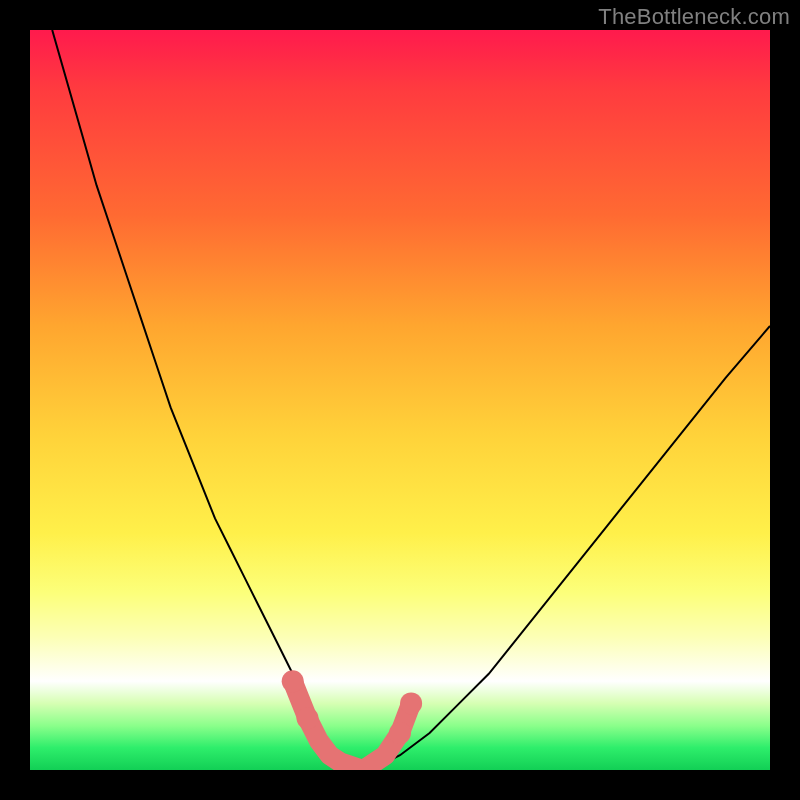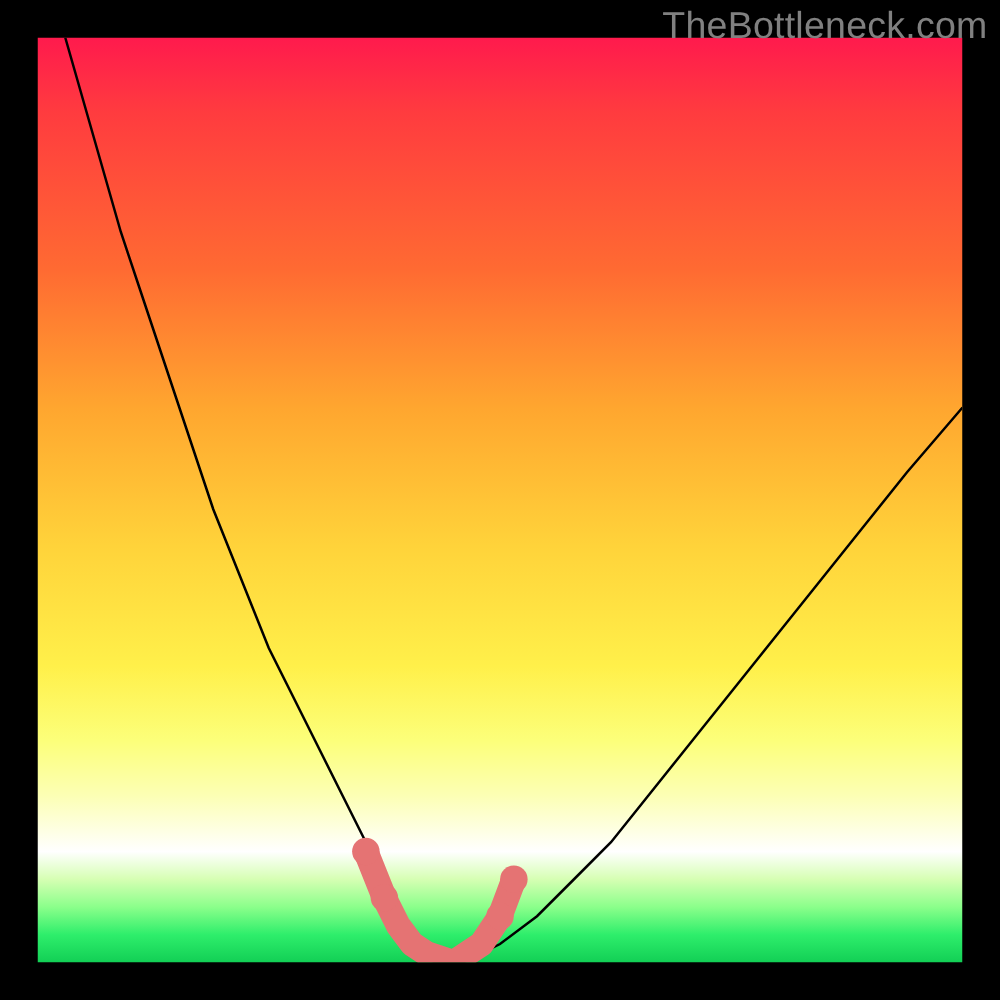--- a/index.html
+++ b/index.html
@@ -64,21 +64,21 @@
     fill: none;
   }
   .overlay-dot {
     fill: #e57373;
   }
   .watermark {
     position: absolute;
     top: 4px;
     right: 10px;
     color: #808080;
-    font-size: 30px;
+    font-size: 22px;
     font-weight: 500;
     letter-spacing: 0.2px;
   }
 </style>
 </head>
 <body>
 
 <div class="frame">
   <div class="plot-area">
     <div class="gradient-bg"></div>

